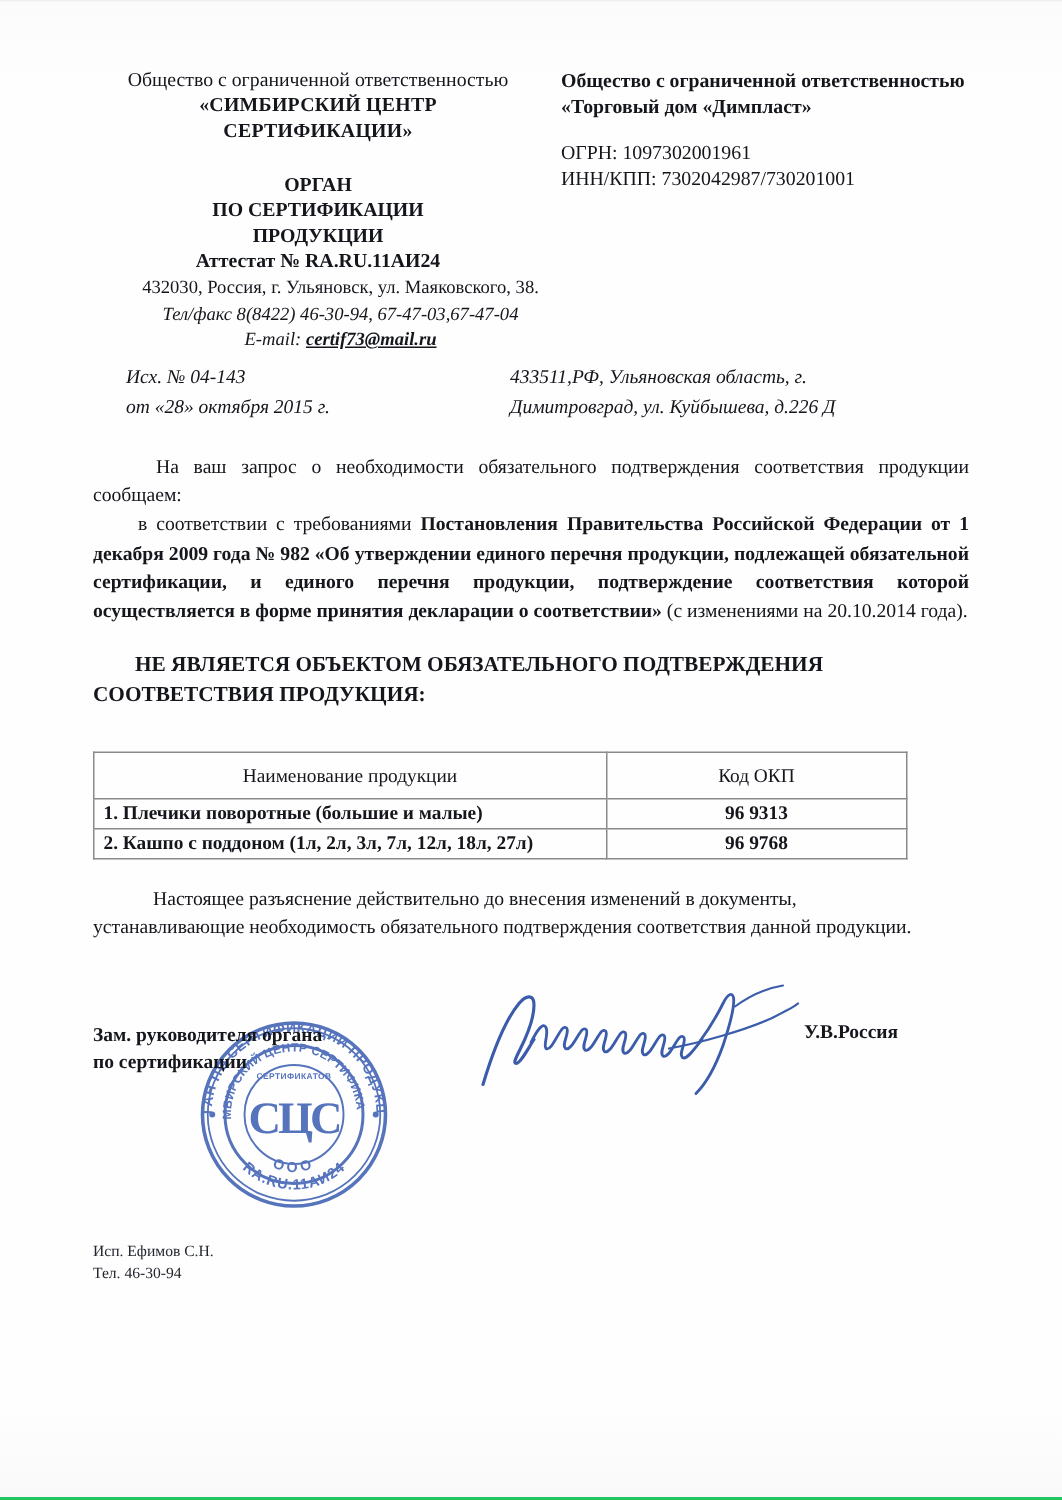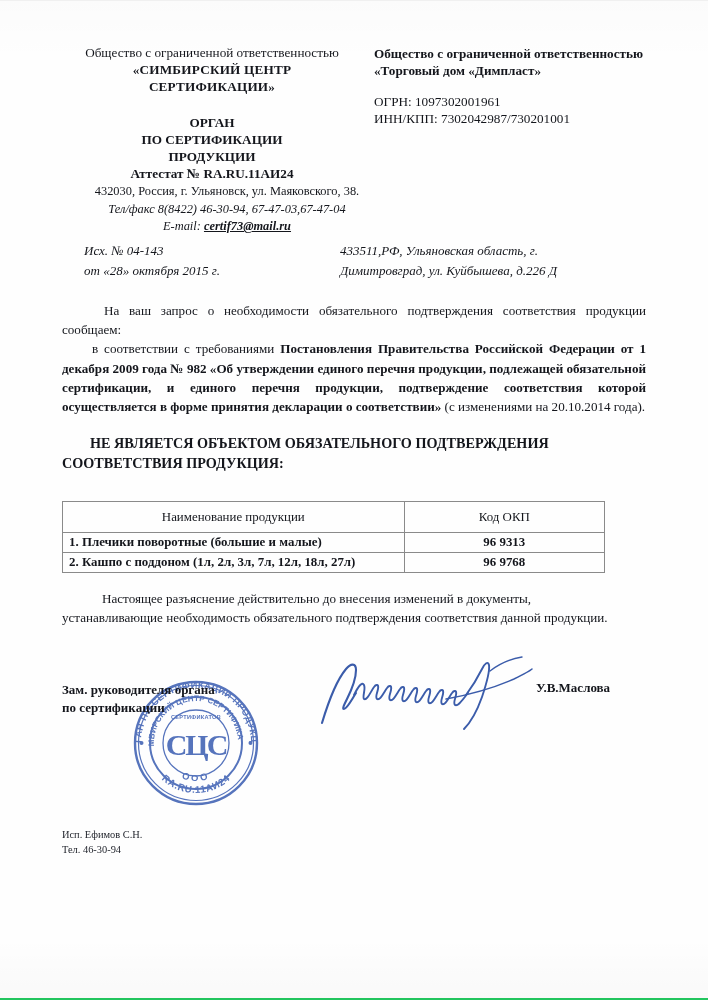--- a/index.html
+++ b/index.html
@@ -346,21 +346,21 @@
       </text>
       <text x="64" y="40" font-size="5.6" text-anchor="middle" letter-spacing="0.3">СЕРТИФИКАТОВ</text>
       <text x="64" y="76" font-size="30" text-anchor="middle" font-family="'Liberation Serif', serif" letter-spacing="-2">СЦС</text>
     </g>
     <g fill="#4a6ab8">
       <circle cx="9.5" cy="64" r="2"></circle>
       <circle cx="118.5" cy="64" r="2"></circle>
     </g>
   </svg>
 
-  <div class="sig-name">У.В.Маслова</div>
+  <div class="sig-name">У.В.Россия</div>
 
   <div class="footer">
     <div>Исп.  Ефимов С.Н.</div>
     <div>Тел. 46-30-94</div>
   </div>
 
   <div class="scan-noise"></div>
 </div>
 
 </body></html>

